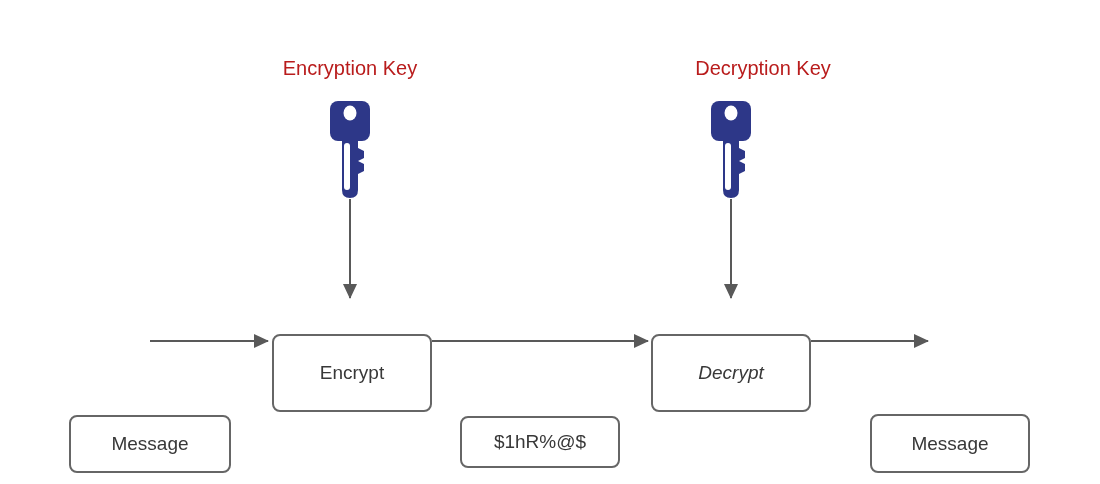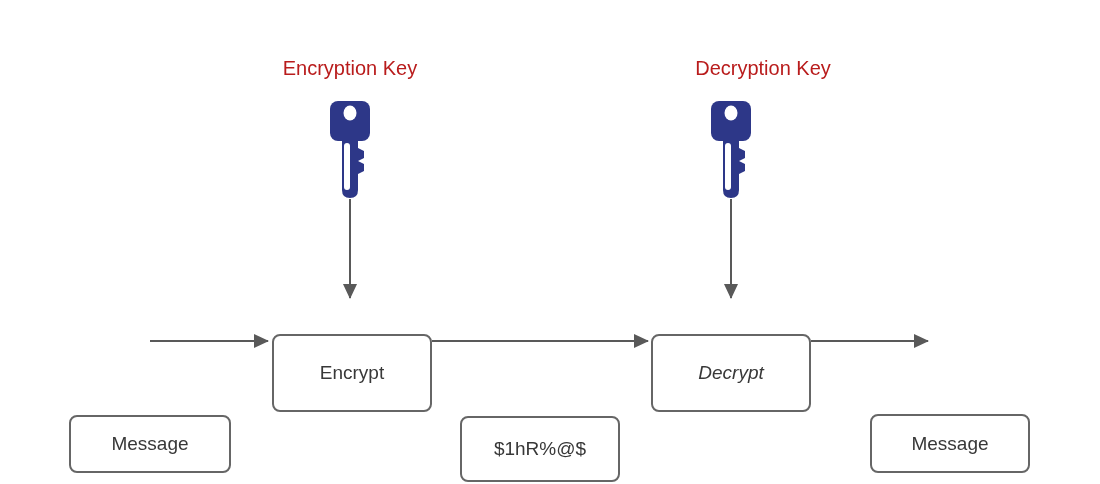--- a/index.html
+++ b/index.html
@@ -37,21 +37,21 @@
   .toplabel {
     position: absolute;
     width: 220px;
     text-align: center;
     color: #b91c1c;
     font-size: 20px;
   }
   #encrypt-node       { left: 272px; top: 302px; width: 160px; height: 78px; }
   #decrypt-node       { left: 651px; top: 302px; width: 160px; height: 78px; font-style: italic; }
   #message-left-node  { left: 69px;  top: 383px; width: 162px; height: 58px; }
-  #ciphertext-node    { left: 460px; top: 384px; width: 160px; height: 66px; }
+  #ciphertext-node    { left: 460px; top: 384px; width: 160px; height: 52px; }
   #message-right-node { left: 870px; top: 382px; width: 160px; height: 59px; }
   #encryption-key-label { left: 240px; top: 57px; }
   #decryption-key-label { left: 653px; top: 57px; }
 </style>
 </head>
 <body>
 
 <div class="canvas">
 
   <svg class="layer" width="1100" height="484" viewBox="0 0 1100 484">

